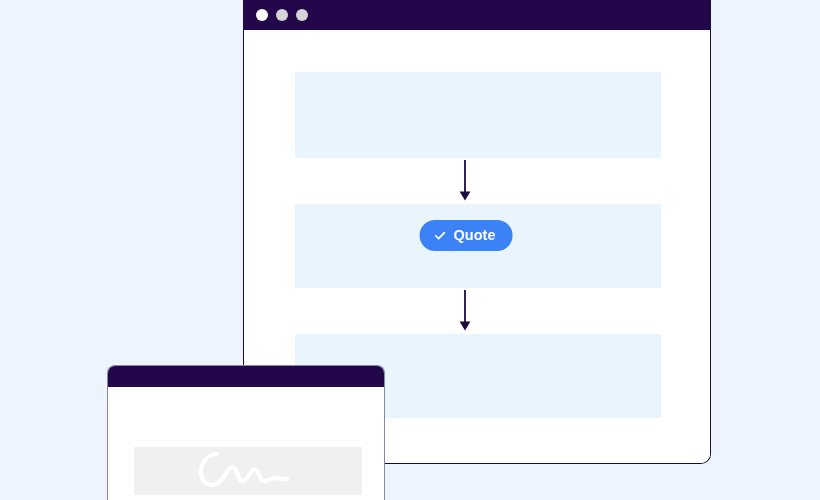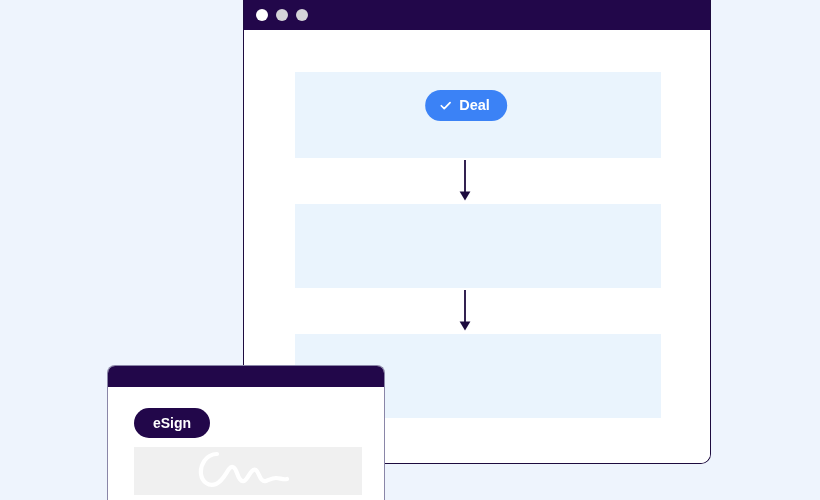--- a/index.html
+++ b/index.html
@@ -188,49 +188,48 @@
 
     <div class="titlebar-main">
       <span class="dot dot-1"></span>
       <span class="dot dot-2"></span>
       <span class="dot dot-3"></span>
     </div>
 
     <div class="main-body">
 
       <div class="band band-1"></div>
-      <div class="stage-badge badge-1">
-        <svg class="check-ico" viewBox="0 0 16 16">
-          <path d="M2.6 8.3 L6.2 11.9 L13.4 4.4" fill="none" stroke="#ffffff" stroke-width="2.1" stroke-linecap="round" stroke-linejoin="round"></path>
-        </svg>
-        <span>Deal</span>
-      </div>
 
       <svg class="arrow arrow-1" viewBox="0 0 16 42">
         <path d="M8 0 L8 35" fill="none" stroke="#1d0b3f" stroke-width="1.8"></path>
         <path d="M2.6 31.5 L8 40.5 L13.4 31.5 Z" fill="#1d0b3f"></path>
       </svg>
 
       <div class="band band-2"></div>
+      <div class="stage-badge badge-2">
+        <svg class="check-ico" viewBox="0 0 16 16">
+          <path d="M2.6 8.3 L6.2 11.9 L13.4 4.4" fill="none" stroke="#ffffff" stroke-width="2.1" stroke-linecap="round" stroke-linejoin="round"></path>
+        </svg>
+        <span>Quote</span>
+      </div>
 
       <svg class="arrow arrow-2" viewBox="0 0 16 42">
         <path d="M8 0 L8 35" fill="none" stroke="#1d0b3f" stroke-width="1.8"></path>
         <path d="M2.6 31.5 L8 40.5 L13.4 31.5 Z" fill="#1d0b3f"></path>
       </svg>
 
       <div class="band band-3"></div>
 
     </div>
   </div>
 
   <div class="window-sign">
     <div class="titlebar-sign"></div>
     <div class="sign-body">
 
-      <div class="esign-badge">eSign</div>
 
       <div class="sig-box">
         <svg class="sig-svg" viewBox="0 0 115 44">
           <path d="M33 5 C22 5, 16 16, 17 25 C18 33, 25 38, 32 35 C39 32, 42 24, 45 20
                    C48 16, 51 18, 53 24 C55 30, 57 33, 60 32 C63 31, 65 25, 68 22
                    C71 19, 73 21, 75 26 C77 31, 79 33, 82 32 C85 31, 88 29, 92 29
                    C96 29, 99 31, 103 30" fill="none" stroke="#ffffff" stroke-width="4.2" stroke-linecap="round" stroke-linejoin="round"></path>
         </svg>
       </div>
 

